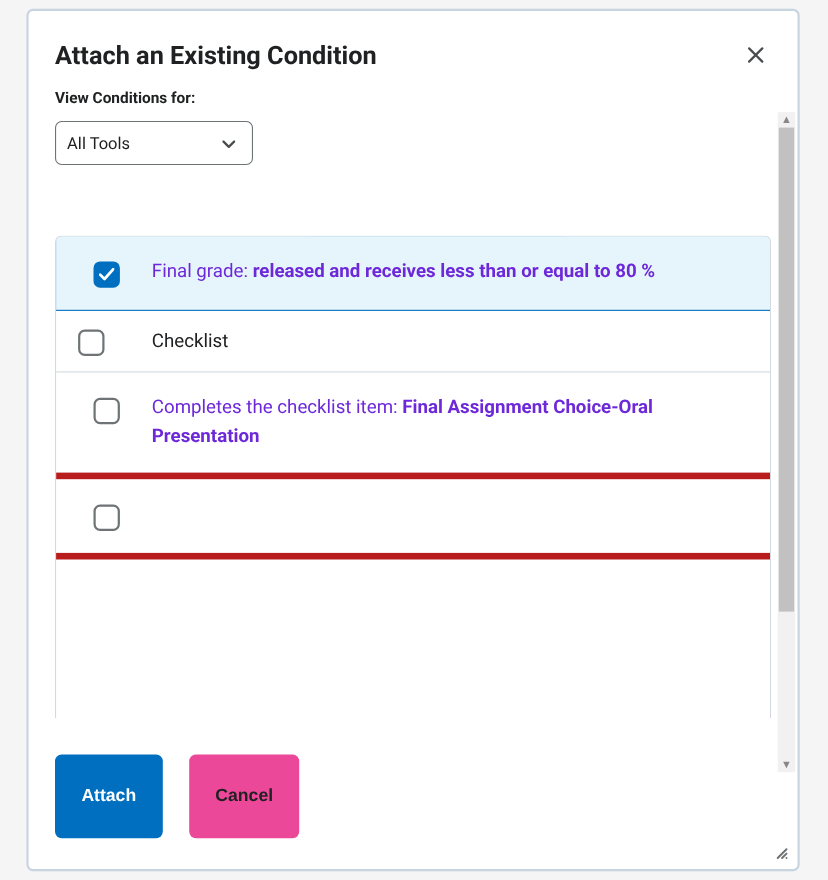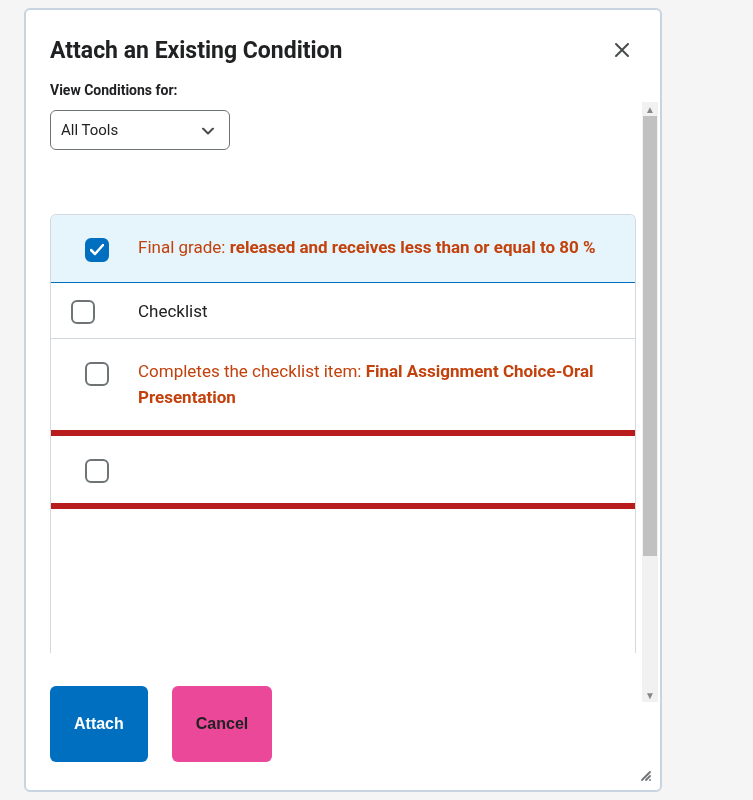--- a/index.html
+++ b/index.html
@@ -11,21 +11,21 @@
       font-family: -apple-system, BlinkMacSystemFont, "Segoe UI", Roboto, Helvetica, Arial, sans-serif;
       background: #f5f5f5;
       width: 753px;
       height: 800px;
       position: relative;
     }
     .dialog {
       position: absolute;
       top: 8px;
       left: 24px;
-      width: 638px;
+      width: 703px;
       height: 784px;
       background: #fff;
       border: 2px solid #c8d4e0;
       border-radius: 6px;
       display: flex;
       flex-direction: column;
     }
     .dialog-header {
       padding: 26px 24px 14px 24px;
       display: flex;
@@ -133,21 +133,21 @@
       display: flex;
       align-items: center;
       justify-content: center;
     }
     .chk.checked {
       border-color: #006fbf;
       background: #006fbf;
     }
     .row-label {
       font-size: 17px;
-      color: #c2410c;
+      color: #6d28d9;
       line-height: 1.5;
     }
     .row-label .bold {
       font-weight: 700;
     }
     .group-label {
       font-size: 17px;
       color: #202122;
     }
     .footer {

